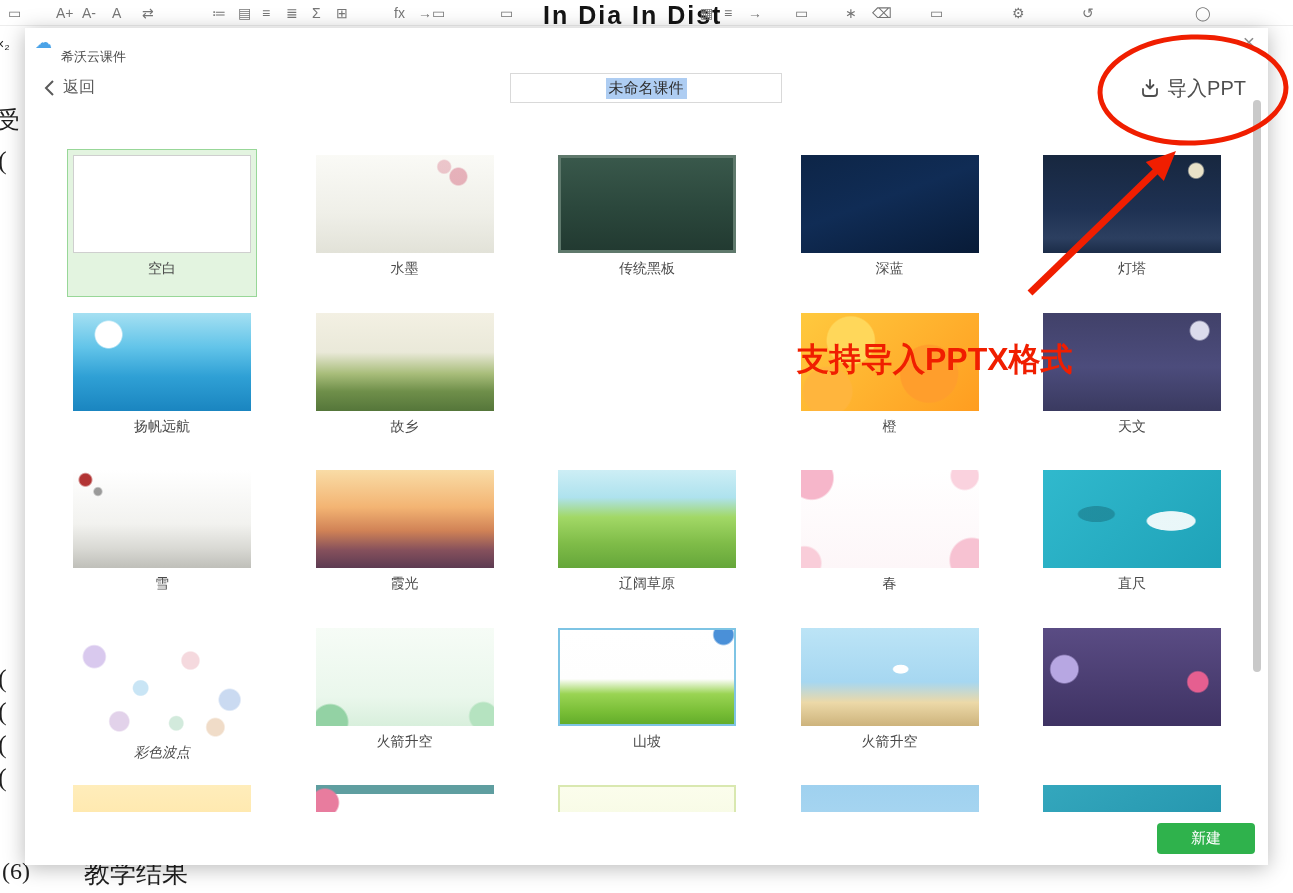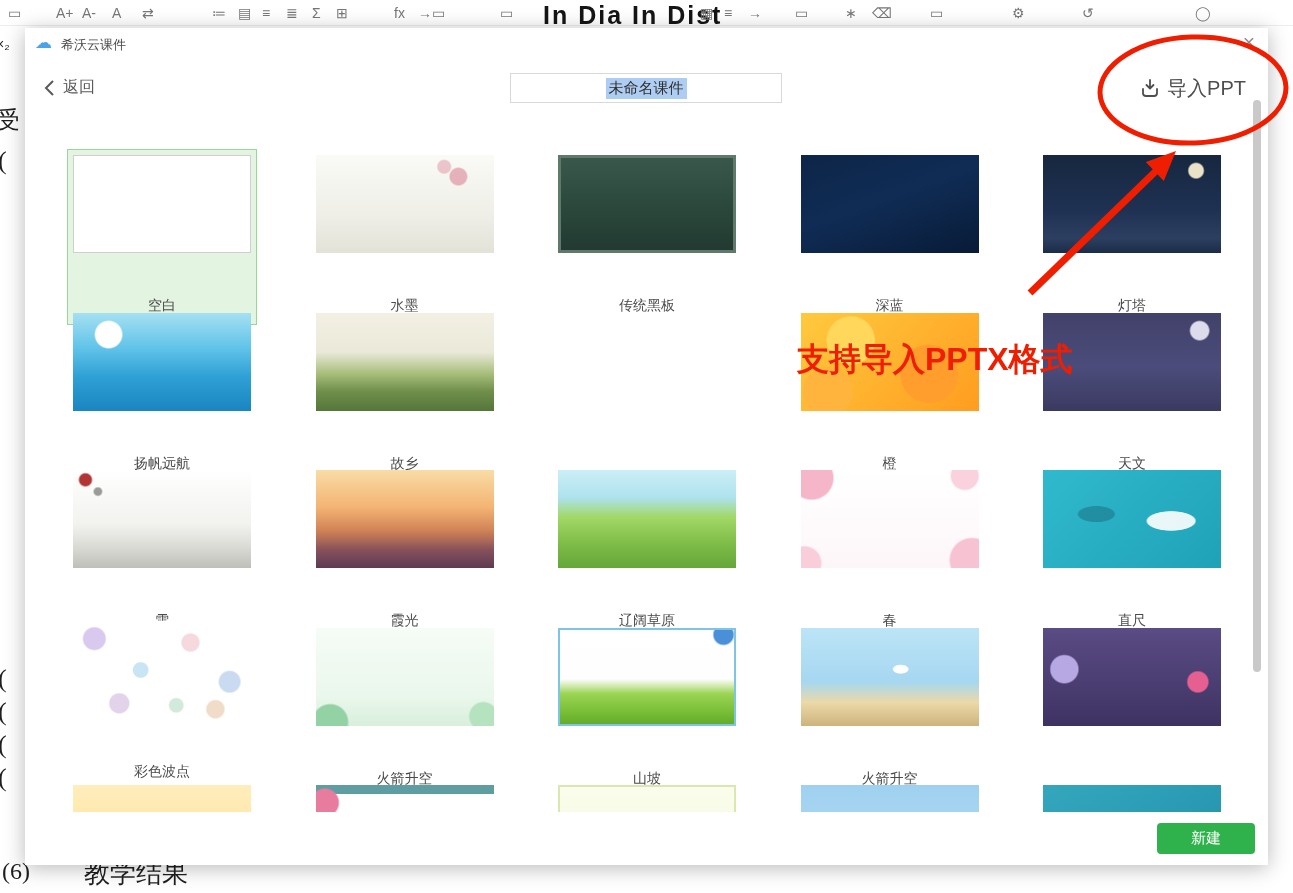--- a/index.html
+++ b/index.html
@@ -14,37 +14,37 @@
     letter-spacing:2px; white-space:nowrap; }
   .frag { position:absolute; color:#1f1f1f; white-space:nowrap; }
   .serif { font-family:"Liberation Serif", serif; }
 
   
   .dialog { position:absolute; left:25px; top:28px; width:1243px; height:837px;
     background:#fff; box-shadow:0 3px 20px rgba(0,0,0,.28); z-index:10; }
 
   .titlebar { position:absolute; left:0; top:0; right:0; height:30px; }
   .cloud { position:absolute; left:10px; top:4px; font-size:17px; color:#4aa3e8; }
-  .dtitle { position:absolute; left:36px; top:8px; font-size:13px; color:#4a4a4a;font-family:Liberation Serif, serif; }
+  .dtitle { position:absolute; left:36px; top:20px; font-size:13px; color:#4a4a4a;font-family:Liberation Serif, serif; }
   .close { position:absolute; right:13px; top:2px; font-size:21px; color:#8a8a8a; cursor:pointer; }
 
   .back { position:absolute; left:18px; top:49px; display:flex; align-items:center; gap:8px;
     font-size:16px; color:#5a5a5a; cursor:pointer; z-index:5; }
   .fileinput { position:absolute; left:485px; top:45px; width:272px; height:30px;
     border:1px solid #d9d9d9; background:#fff; display:flex; align-items:center;
     justify-content:center; font-size:15px; color:#2e2e2e; z-index:5; }
   .fileinput .hl { background:#aecdf2; padding:1px 3px; }
   .import { position:absolute; right:22px; top:47px; display:flex; align-items:center; gap:7px;
     font-size:20px; color:#4e4e4e; cursor:pointer; z-index:5; }
 
   .grid-area { position:absolute; left:0; top:0; width:100%; height:784px; overflow:hidden; z-index:1; }
   .cell { position:absolute; width:190px; padding:6px 6px 0; cursor:pointer; }
   .cell.selected { background:#e3f4e0; border:1px solid #98d798; padding:5px 5px 0; }
   .thumb { width:178px; height:98px; }
-  .tlabel { text-align:center; font-size:14px; color:#4a4a4a; padding:7px 0 9px;margin-top:37px; }
+  .tlabel { text-align:center; font-size:14px; color:#4a4a4a; padding:7px 0 18px; }
 
   .footer { position:absolute; left:0; bottom:0; width:100%; height:53px; background:#fff; z-index:3; }
   .newbtn { position:absolute; right:13px; top:11px; width:98px; height:31px;
     background:#2fb24c; color:#fff; border:none; border-radius:4px; font-size:15px;
     font-family:inherit; cursor:pointer; }
 
   .scroll-thumb { position:absolute; right:7px; top:72px; width:8px; height:572px;
     background:#c9c9c9; border-radius:4px; z-index:4; }
 
   
@@ -174,21 +174,21 @@
         <div class="tlabel">辽阔草原</div>
       </div>
       <div class="cell" style="left: 769.5px; top: 436px;">
         <div class="thumb" style="background: radial-gradient(circle at 6% 8%, rgb(246, 182, 202) 0px, rgb(246, 182, 202) 11%, rgba(246, 182, 202, 0) 12%), radial-gradient(circle at 96% 92%, rgb(247, 194, 210) 0px, rgb(247, 194, 210) 11%, rgba(247, 194, 210, 0) 12%), radial-gradient(circle at 92% 6%, rgb(250, 210, 222) 0px, rgb(250, 210, 222) 7%, rgba(250, 210, 222, 0) 8%), radial-gradient(circle at 2% 95%, rgb(249, 205, 217) 0px, rgb(249, 205, 217) 8%, rgba(249, 205, 217, 0) 9%), linear-gradient(rgb(255, 255, 255) 0%, rgb(253, 246, 248) 100%);"></div>
         <div class="tlabel">春</div>
       </div>
       <div class="cell" style="left: 1012px; top: 436px;">
         <div class="thumb" style="background: radial-gradient(at 72% 52%, rgba(255, 255, 255, 0.9) 0px, rgba(255, 255, 255, 0.9) 13%, rgba(255, 255, 255, 0) 14%), radial-gradient(at 30% 45%, rgba(26, 120, 136, 0.6) 0px, rgba(26, 120, 136, 0.6) 10%, rgba(26, 120, 136, 0) 11%), linear-gradient(135deg, rgb(48, 185, 205) 0%, rgb(31, 162, 184) 100%);"></div>
         <div class="tlabel">直尺</div>
       </div>
-      <div class="cell" style="left: 42px; top: 587px;">
+      <div class="cell" style="left: 42px; top: 605px; font-style: italic;">
         <div class="thumb" style="background: radial-gradient(circle at 12% 18%, rgb(217, 201, 238) 0px, rgb(217, 201, 238) 6%, rgba(217, 201, 238, 0) 7%), radial-gradient(circle at 38% 50%, rgb(201, 229, 245) 0px, rgb(201, 229, 245) 6%, rgba(201, 229, 245, 0) 7%), radial-gradient(circle at 66% 22%, rgb(245, 217, 222) 0px, rgb(245, 217, 222) 6%, rgba(245, 217, 222, 0) 7%), radial-gradient(circle at 88% 62%, rgb(202, 218, 241) 0px, rgb(202, 218, 241) 6%, rgba(202, 218, 241, 0) 7%), radial-gradient(circle at 26% 84%, rgb(226, 210, 234) 0px, rgb(226, 210, 234) 6%, rgba(226, 210, 234, 0) 7%), radial-gradient(circle at 58% 86%, rgb(210, 234, 220) 0px, rgb(210, 234, 220) 5%, rgba(210, 234, 220, 0) 6%), radial-gradient(circle at 80% 90%, rgb(240, 220, 200) 0px, rgb(240, 220, 200) 5%, rgba(240, 220, 200, 0) 6%), rgb(255, 255, 255);"></div>
         <div class="tlabel">彩色波点</div>
       </div>
       <div class="cell" style="left: 284.5px; top: 593.5px;">
         <div class="thumb" style="background: radial-gradient(circle at 8% 96%, rgb(147, 210, 164) 0px, rgb(147, 210, 164) 9%, rgba(147, 210, 164, 0) 10%), radial-gradient(circle at 94% 90%, rgb(181, 227, 192) 0px, rgb(181, 227, 192) 7%, rgba(181, 227, 192, 0) 8%), linear-gradient(rgb(246, 252, 246) 0%, rgb(234, 247, 236) 70%, rgb(216, 239, 220) 100%);"></div>
         <div class="tlabel">火箭升空</div>
       </div>
       <div class="cell" style="left: 527px; top: 593.5px;">
         <div class="thumb" style="background: radial-gradient(circle at 94% 5%, rgb(74, 144, 216) 0px, rgb(74, 144, 216) 5%, rgba(74, 144, 216, 0) 6%), linear-gradient(rgb(255, 255, 255) 0%, rgb(254, 254, 254) 52%, rgb(154, 212, 83) 68%, rgb(119, 189, 53) 88%, rgb(99, 173, 43) 100%); border: 2px solid rgb(126, 196, 228);"></div>
         <div class="tlabel">山坡</div>

